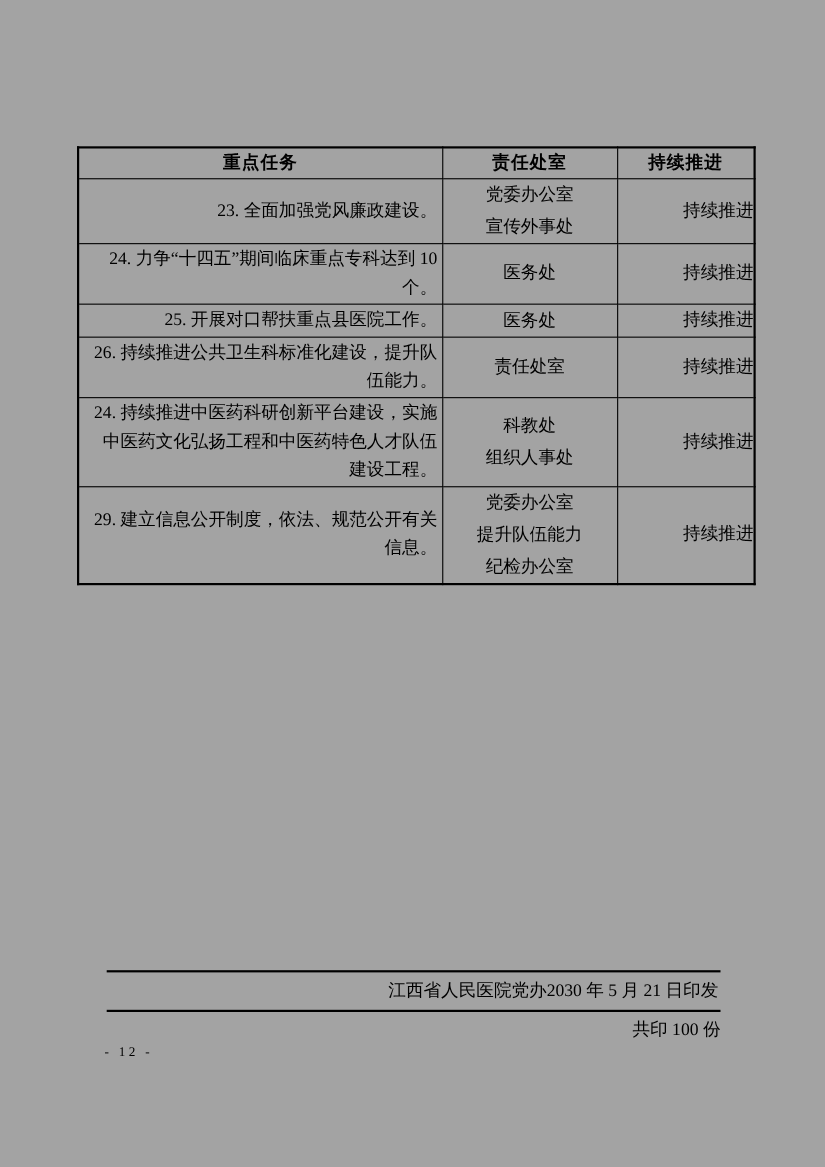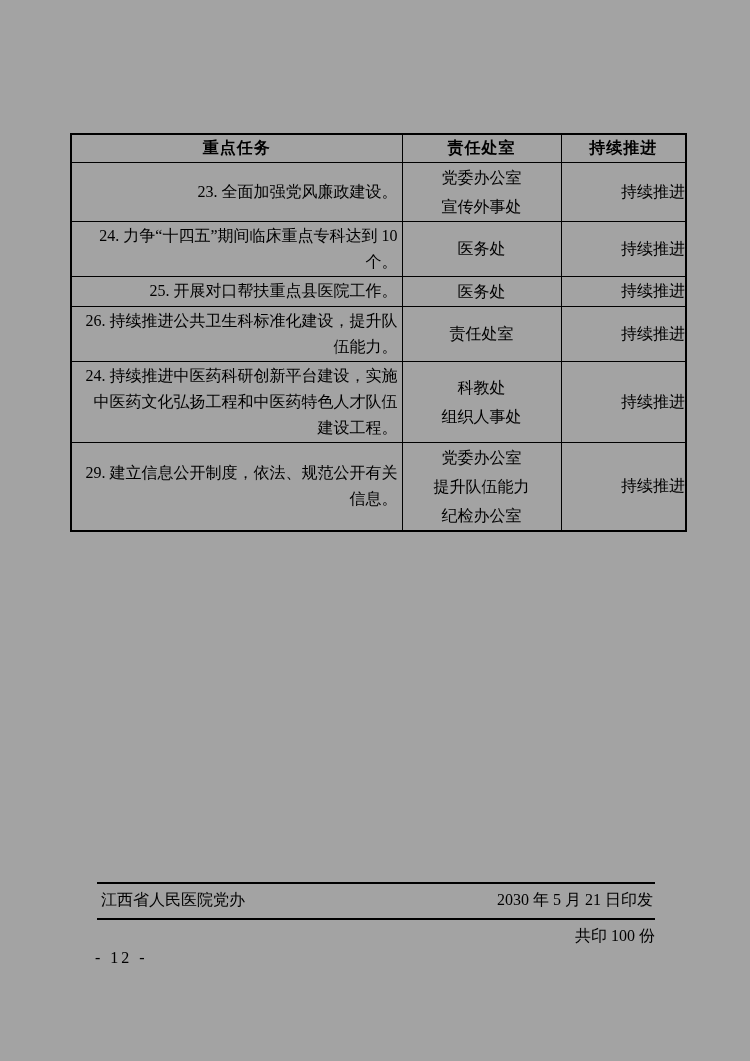--- a/index.html
+++ b/index.html
@@ -57,35 +57,35 @@
   
   .footer {
     position: absolute;
     left: 97px;
     top: 882px;
     width: 558px;
     font-size: 16px;
   }
   .footer-line1 {
     display: flex;
-    justify-content: space-between;
+    justify-content: flex-end;
     align-items: center;
     border-top: 2px solid #000000;
     border-bottom: 2px solid #000000;
     padding: 6px 2px 7px 4px;
   }
   .footer-line2 {
     text-align: right;
     padding: 6px 0 0 0;
   }
   .page-number {
     position: absolute;
     left: 95px;
     top: 949px;
-    font-size: 16px;
+    font-size: 12px;
     letter-spacing: 3px;
   }
 </style>
 </head>
 <body>
 
 <div class="page">
 
   <table class="task-table">
     <colgroup>

